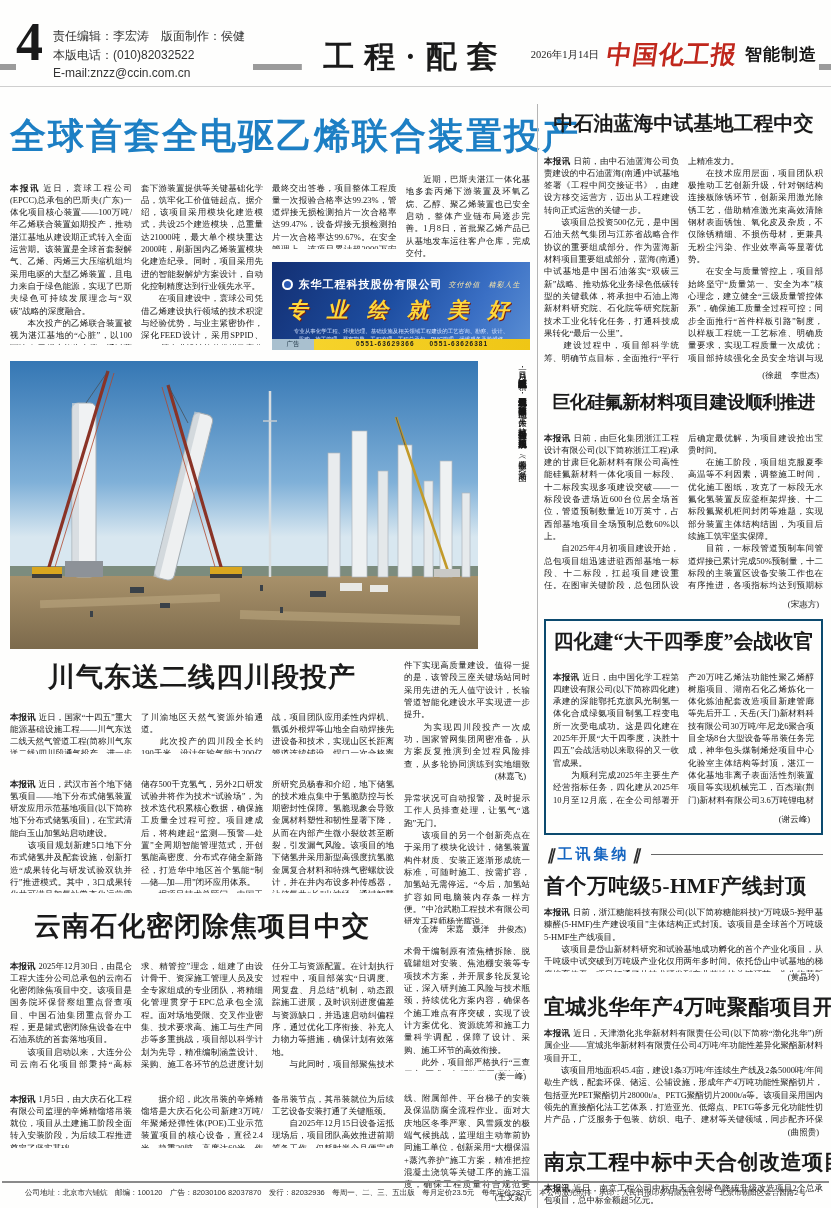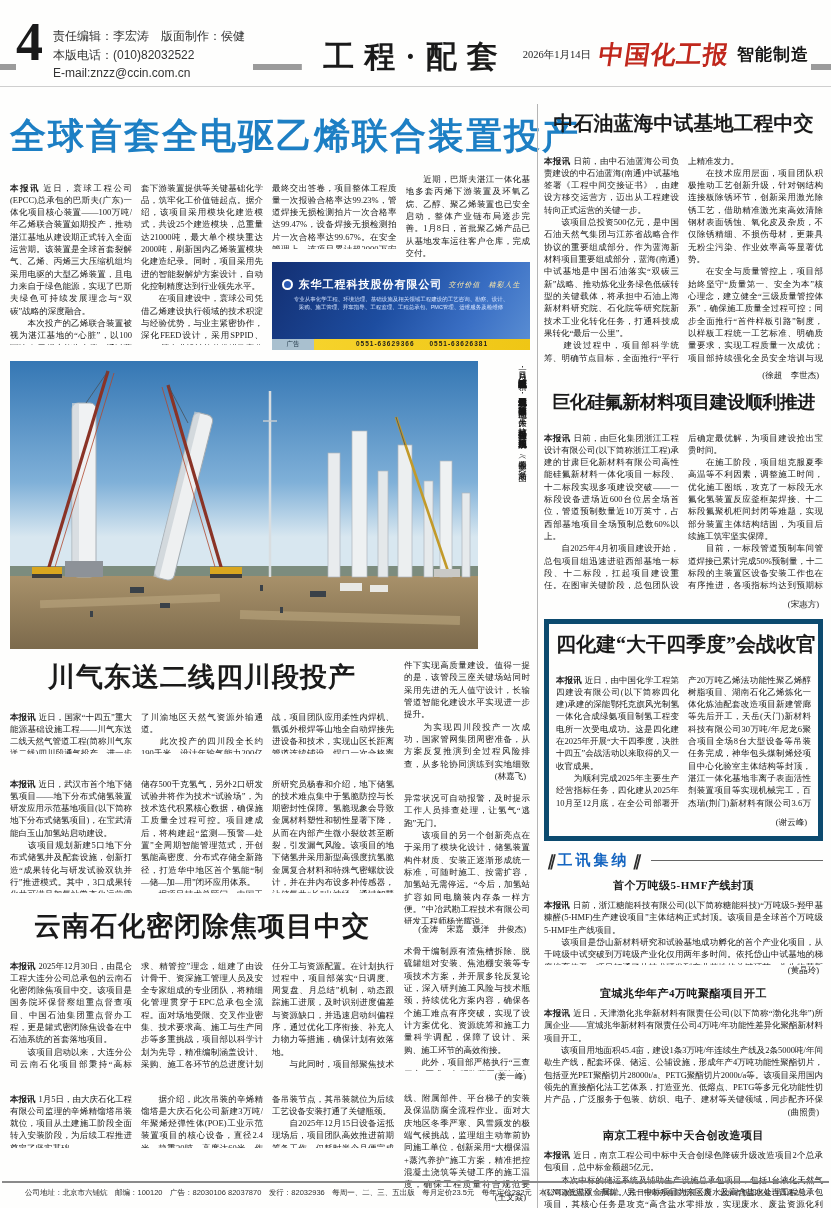--- a/index.html
+++ b/index.html
@@ -7,21 +7,21 @@
         font-family:"Liberation Serif",serif;color:#1a1a1a;overflow:hidden;}
   
   .masthead{position:relative;height:96px;}
   .m-bar{position:absolute;left:0;right:0;top:64px;height:6px;background:#9b9b9b;z-index:1;}
   .m-hair{position:absolute;left:0;right:0;top:86px;height:1px;background:#cfcfcf;}
   .m-left{position:absolute;left:16px;top:18px;display:flex;gap:10px;z-index:2;background:#fefefd;padding-right:8px;}
   .pageno{font-size:54px;line-height:48px;font-weight:bold;}
   .edinfo{font-family:"Liberation Sans",sans-serif;font-size:12px;line-height:1.55;color:#333;padding-top:9px;}
   .m-title{position:absolute;left:50%;transform:translateX(-50%);top:36px;z-index:2;background:#fefefd;
            padding:0 22px;font-size:31px;font-weight:bold;letter-spacing:10px;white-space:nowrap;}
-  .m-right{position:absolute;right:20px;top:38px;z-index:2;display:flex;align-items:center;gap:8px;background:#fefefd;padding:0 2px 6px 8px;}
+  .m-right{position:absolute;right:12px;top:38px;z-index:2;display:flex;align-items:center;gap:8px;background:#fefefd;padding:0 2px 6px 8px;}
   .m-date{font-size:10.5px;color:#222;}
   .brand{font-size:25px;font-weight:bold;color:#c0271c;transform:skewX(-8deg);letter-spacing:1px;}
   .brandsub{font-size:17px;font-weight:bold;color:#161616;letter-spacing:1px;}
   
   .content{display:flex;padding:6px 8px 0 10px;}
   .left-zone{width:520px;}
   .vrule{width:1px;background:#b5b5b5;margin:2px 6px 0 7px;}
   .right-zone{flex:1;min-width:0;}
   
   .bt{font-size:8.5px;line-height:1.45;text-align:justify;white-space:pre-line;color:#181818;}
@@ -65,27 +65,27 @@
   .cols3{display:flex;gap:9px;overflow:hidden;}
   .bl-cont{flex:1;min-width:0;padding-top:4px;}
   .cont-block{margin-bottom:9px;}
   .cont-text{overflow:hidden;}
   
   .r-art{margin-bottom:8px;}
   .r-head{text-align:center;font-weight:bold;margin:8px 0 9px;white-space:nowrap;}
   .h20{font-size:20px;}
   .h18{font-size:18px;letter-spacing:-0.5px;}
   .cols2{display:flex;gap:9px;overflow:hidden;}
-  .redbox{border:5px solid #0c4a6e;padding:5px 7px 7px;margin:4px 0 10px;}
+  .redbox{border:2px solid #0c4a6e;padding:5px 7px 7px;margin:4px 0 10px;}
   .briefs-head{display:flex;align-items:center;margin:2px 0 8px;}
   .slash{font-size:15px;font-weight:bold;font-style:italic;color:#2b2b2b;margin:0 3px;}
   .briefs-label{font-size:15px;font-weight:bold;color:#1565c0;letter-spacing:3px;}
   .briefs-rule{flex:1;border-top:1px solid #666;margin-left:8px;}
   .brief{margin-bottom:9px;}
-  .brief-head{font-size:11px;font-weight:bold;margin:2px 0 6px;letter-spacing:0.5px;white-space:nowrap;text-align:center;}
+  .brief-head{font-size:21px;font-weight:bold;margin:2px 0 6px;letter-spacing:0.5px;white-space:nowrap;}
   
   .footer{position:absolute;left:0;right:0;bottom:10px;}
   .footer-rule{height:2px;background:#8a8a8a;margin:0 2px 5px;}
   .footer-text{text-align:center;font-size:7.5px;color:#2c2c2c;font-family:"Liberation Sans",sans-serif;}
   .clip60{height:60px;} .clip132{height:132px;} .clip126{height:126px;} .clip72{height:72px;}
   .clip224{height:224px;} .clip176{height:176px;} .clip152{height:152px;}
   .clip66{height:66px;} .clip100{height:100px;} .clip78{height:78px;}
   .clip112{height:112px;}
 </style>
 </head>
@@ -132,20 +132,21 @@
 
             </div>
           </div>
 
           <div class="ad">
             <div class="ad-top">
               <span class="ad-logo"></span>
               <span class="ad-co">东华工程科技股份有限公司</span>
               <span class="ad-tag">交付价值　精彩人生</span>
             </div>
+            <div class="ad-big">专 业 绘 就 美 好</div>
             <div class="ad-services">专业从事化学工程、环境治理、基础设施及相关领域工程建设的工艺咨询、勘察、设计、
 采购、施工管理、开车指导、工程监理、工程总承包、PMC管理、运维服务及检维修</div>
             <div class="ad-strip">
               <div class="ad-label">广告</div>
               <div class="ad-phones">0551-63629366　　0551-63626381</div>
             </div>
           </div>
         </div>
       </div>
 

